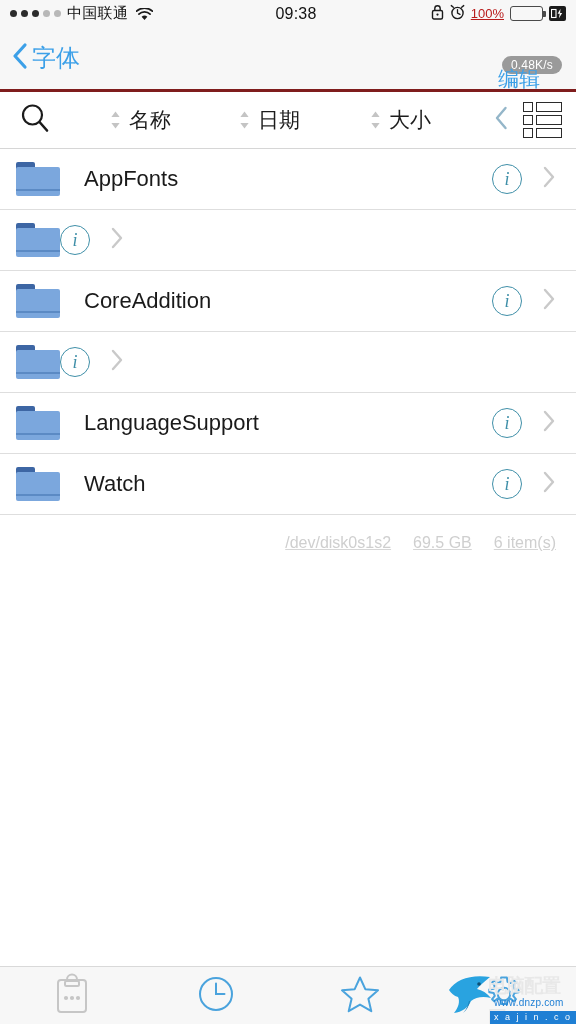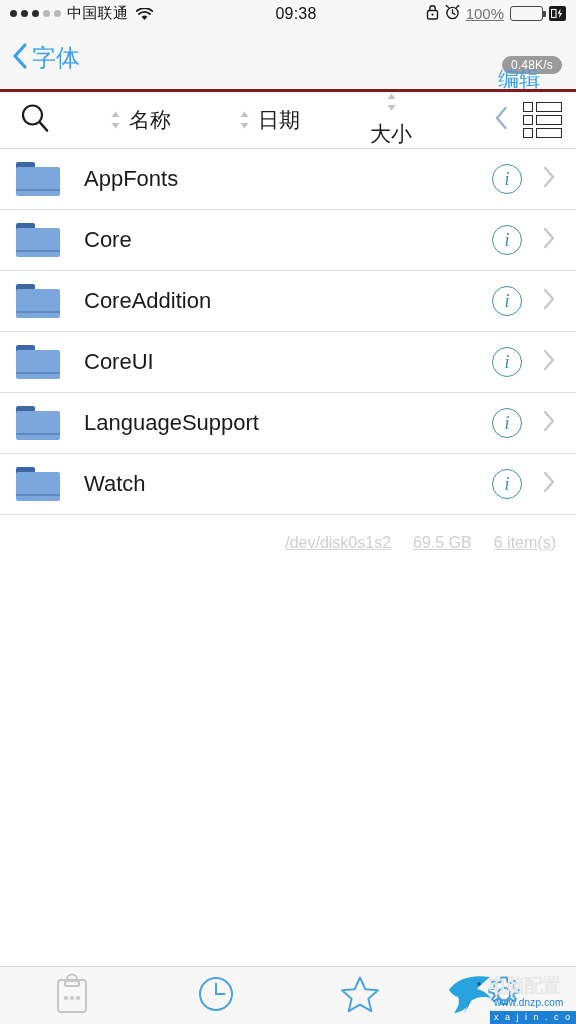--- a/index.html
+++ b/index.html
@@ -23,21 +23,21 @@
   .dots{ display:flex; align-items:center; gap:4px; }
   .dot{ width:7px; height:7px; border-radius:50%; background:#2b2b2b; }
   .dot.off{ background:#b8b8b8; }
   .carrier{ font-size:15px; letter-spacing:.3px; color:#111; }
   .wifi{ width:17px; height:13px; position:relative; margin-left:2px; }
   .sb-center{
     position:absolute; left:16px; right:0; text-align:center;
     font-size:16px; color:#111; letter-spacing:.2px;
   }
   .sb-right{ margin-left:auto; display:flex; align-items:center; gap:6px; z-index:2;}
-  .batt-pct{ font-size:15px; color:#737373;text-decoration:underline; }
+  .batt-pct{ font-size:13px; color:#b91c1c;text-decoration:underline; }
   .batt{
     width:33px; height:15px; border:1px solid #4a4a4a; border-radius:3px;
     position:relative; padding:1px;
   }
   .batt-fill{ height:100%; width:100%; background:#4cd562; border-radius:1px; }
   .batt-cap{
     position:absolute; right:-4px; top:4px; width:3px; height:6px;
     background:#4a4a4a; border-radius:0 1px 1px 0;
   }
   .chargebox{
@@ -77,21 +77,21 @@
     background:#fff; border-bottom:1px solid #d6d6d6;
     display:flex; align-items:center;
   }
   .tb-search{ width:70px; display:flex; justify-content:center; cursor:pointer; }
   .sort-btn{
     display:flex; align-items:center; gap:8px; cursor:pointer;
     font-size:21px; color:#1c1c1c;
   }
   .sort-btn.name{ margin-left:40px; }
   .sort-btn.date{ margin-left:68px; }
-  .sort-btn.size{ margin-left:70px;flex-direction:column; }
+  .sort-btn.size{ margin-left:70px; }
   .sort-arrows{ display:flex; flex-direction:column; gap:2px; }
   .tb-right{ margin-left:auto; display:flex; align-items:center; gap:14px; padding-right:14px; }
   .tb-chevron{ cursor:pointer; }
   .listview-icon{ display:flex; flex-direction:column; gap:3px; cursor:pointer; }
   .lv-row{ display:flex; gap:3px; align-items:center; }
   .lv-sq{ width:10px; height:10px; border:1.8px solid #2b2b2b; }
   .lv-bar{ width:26px; height:10px; border:1.8px solid #2b2b2b; }
 
   
   .filelist{ position:absolute; top:149px; left:0; width:576px; }
@@ -314,21 +314,20 @@
         </svg>
       </span>
     </div>
 
     <div class="row">
       <span class="folder-icon">
         <span class="fi-tab"></span>
           <span class="fi-body"></span>
           <span class="fi-line"></span>
       </span>
-      <span class="row-name">Core</span>
       <span class="info-btn">i</span>
       <span class="row-chevron">
         <svg width="14" height="24" viewBox="0 0 14 24">
           <path d="M3 3 L11 12 L3 21" stroke="#c9c9c9" stroke-width="2.4" fill="none" stroke-linecap="round" stroke-linejoin="round"></path>
         </svg>
       </span>
     </div>
 
     <div class="row">
       <span class="folder-icon">
@@ -344,21 +343,20 @@
         </svg>
       </span>
     </div>
 
     <div class="row">
       <span class="folder-icon">
         <span class="fi-tab"></span>
           <span class="fi-body"></span>
           <span class="fi-line"></span>
       </span>
-      <span class="row-name">CoreUI</span>
       <span class="info-btn">i</span>
       <span class="row-chevron">
         <svg width="14" height="24" viewBox="0 0 14 24">
           <path d="M3 3 L11 12 L3 21" stroke="#c9c9c9" stroke-width="2.4" fill="none" stroke-linecap="round" stroke-linejoin="round"></path>
         </svg>
       </span>
     </div>
 
     <div class="row">
       <span class="folder-icon">

